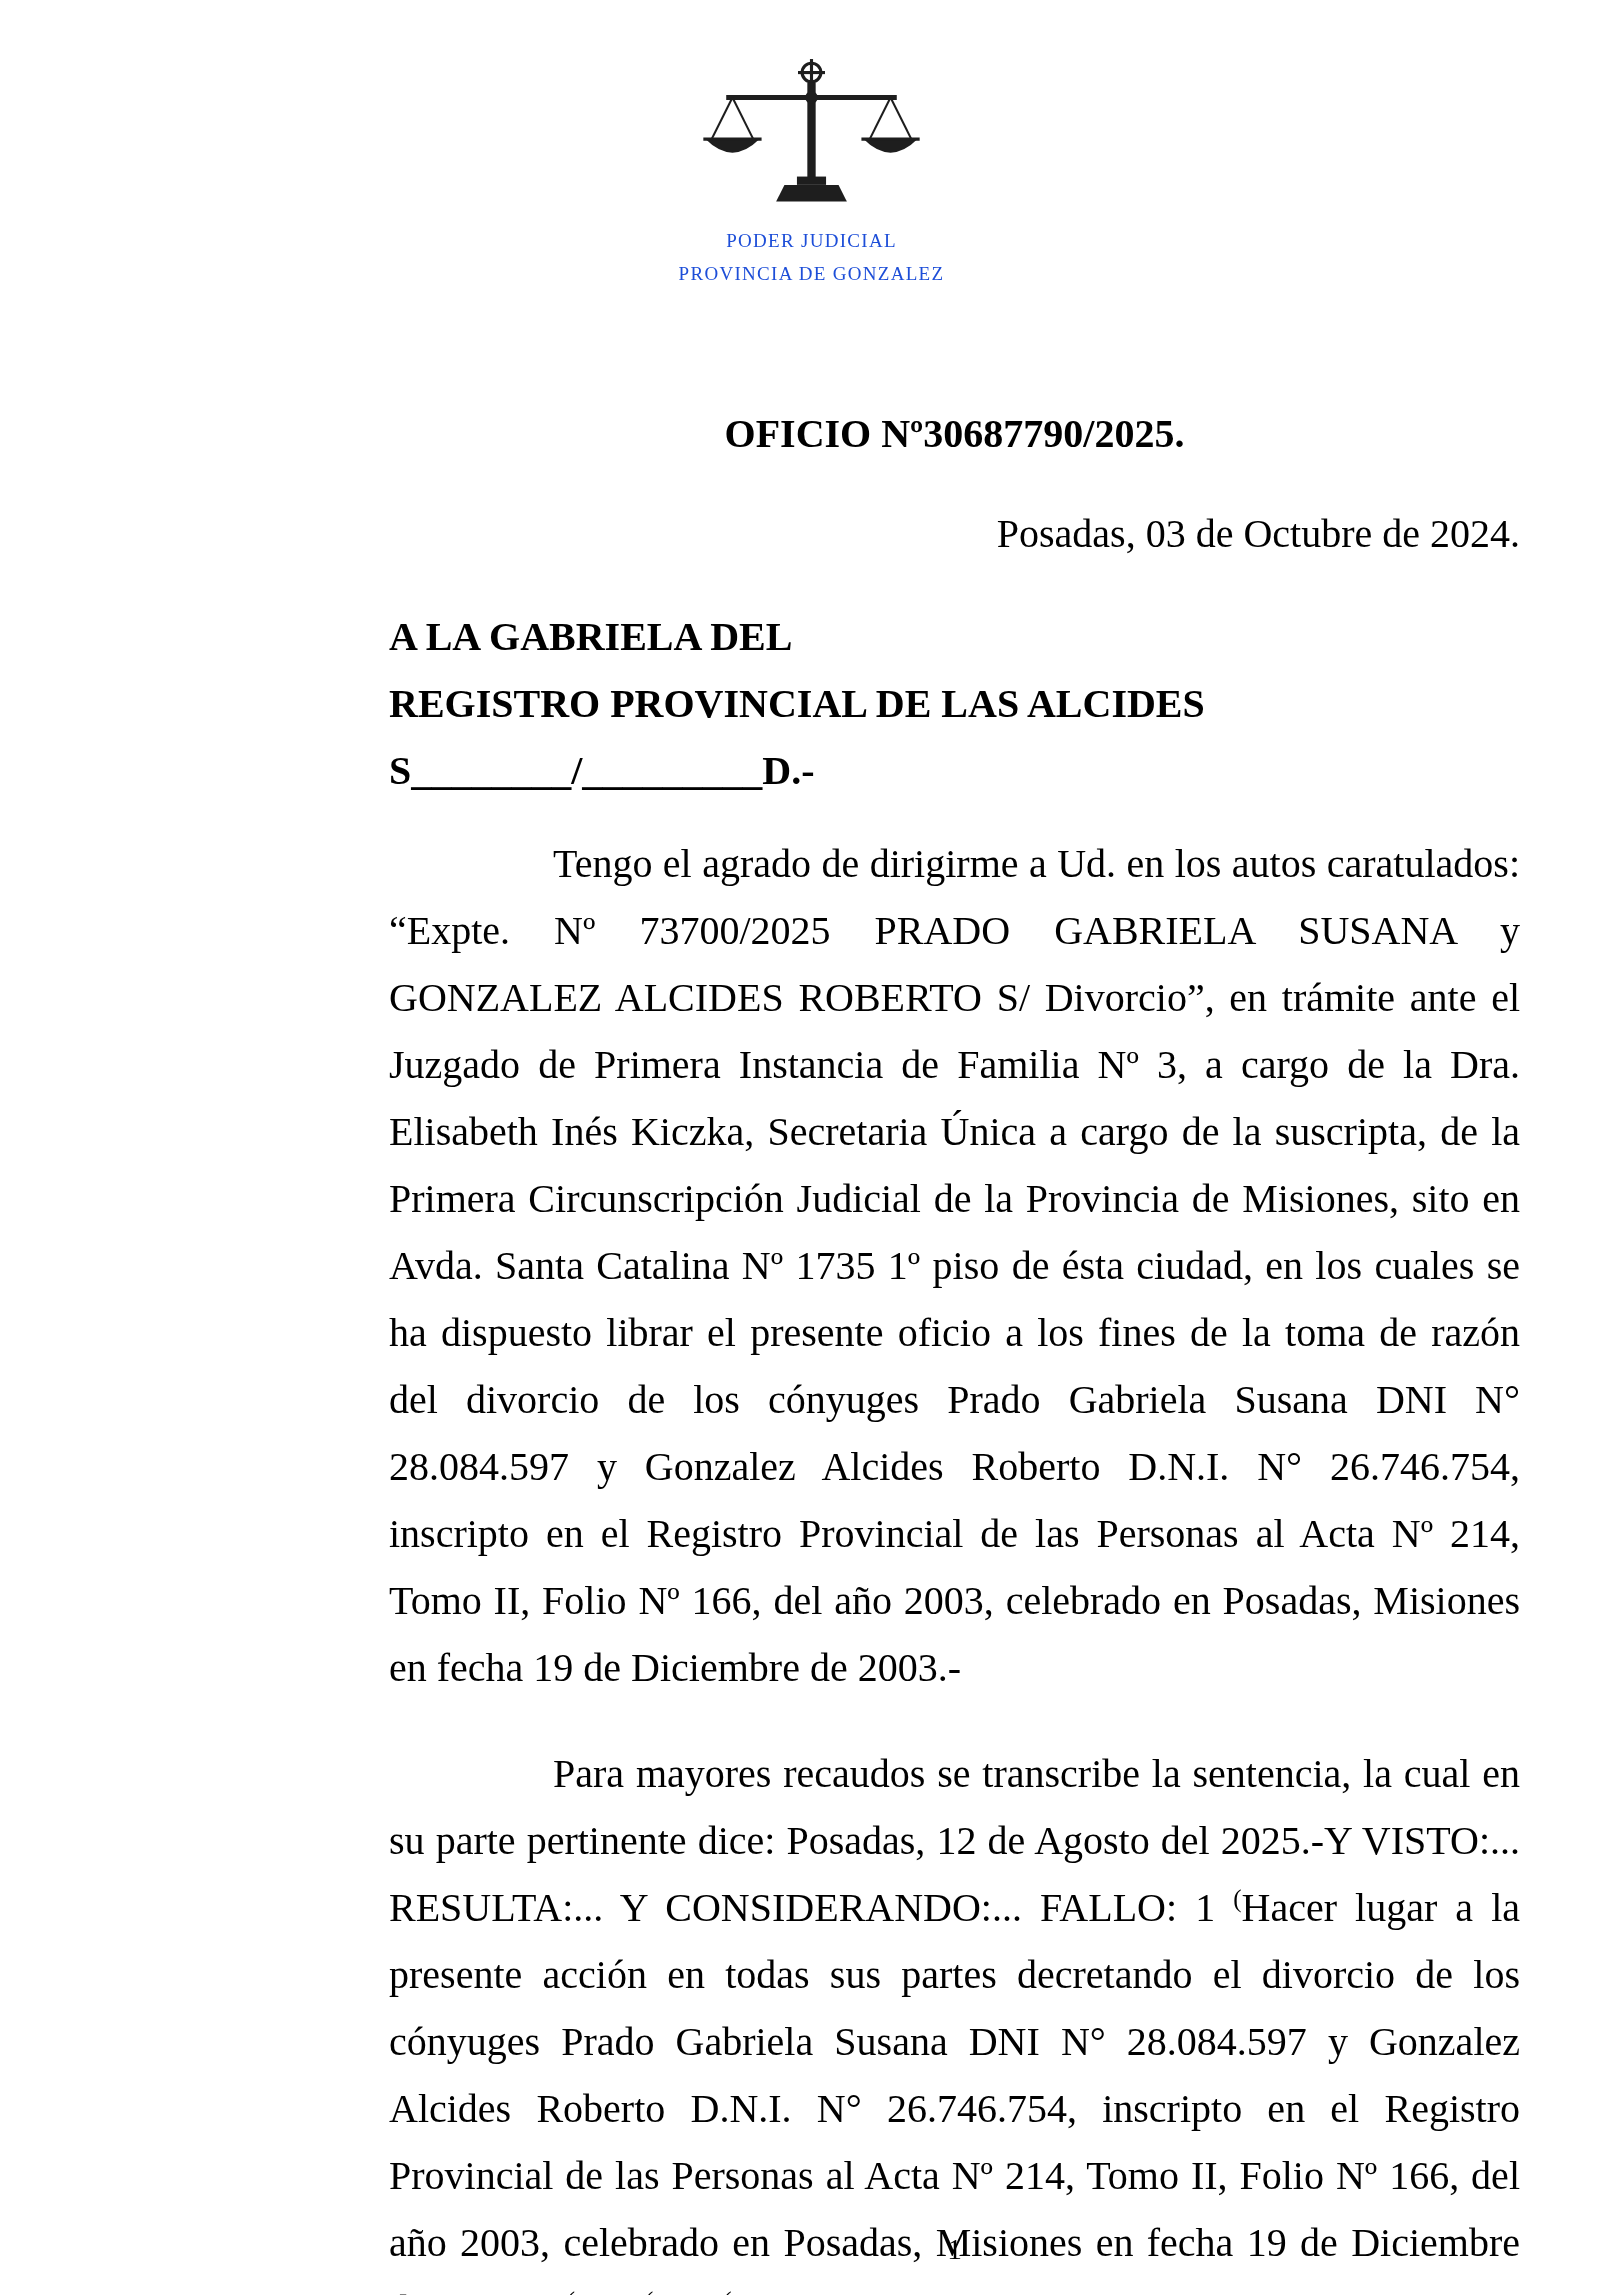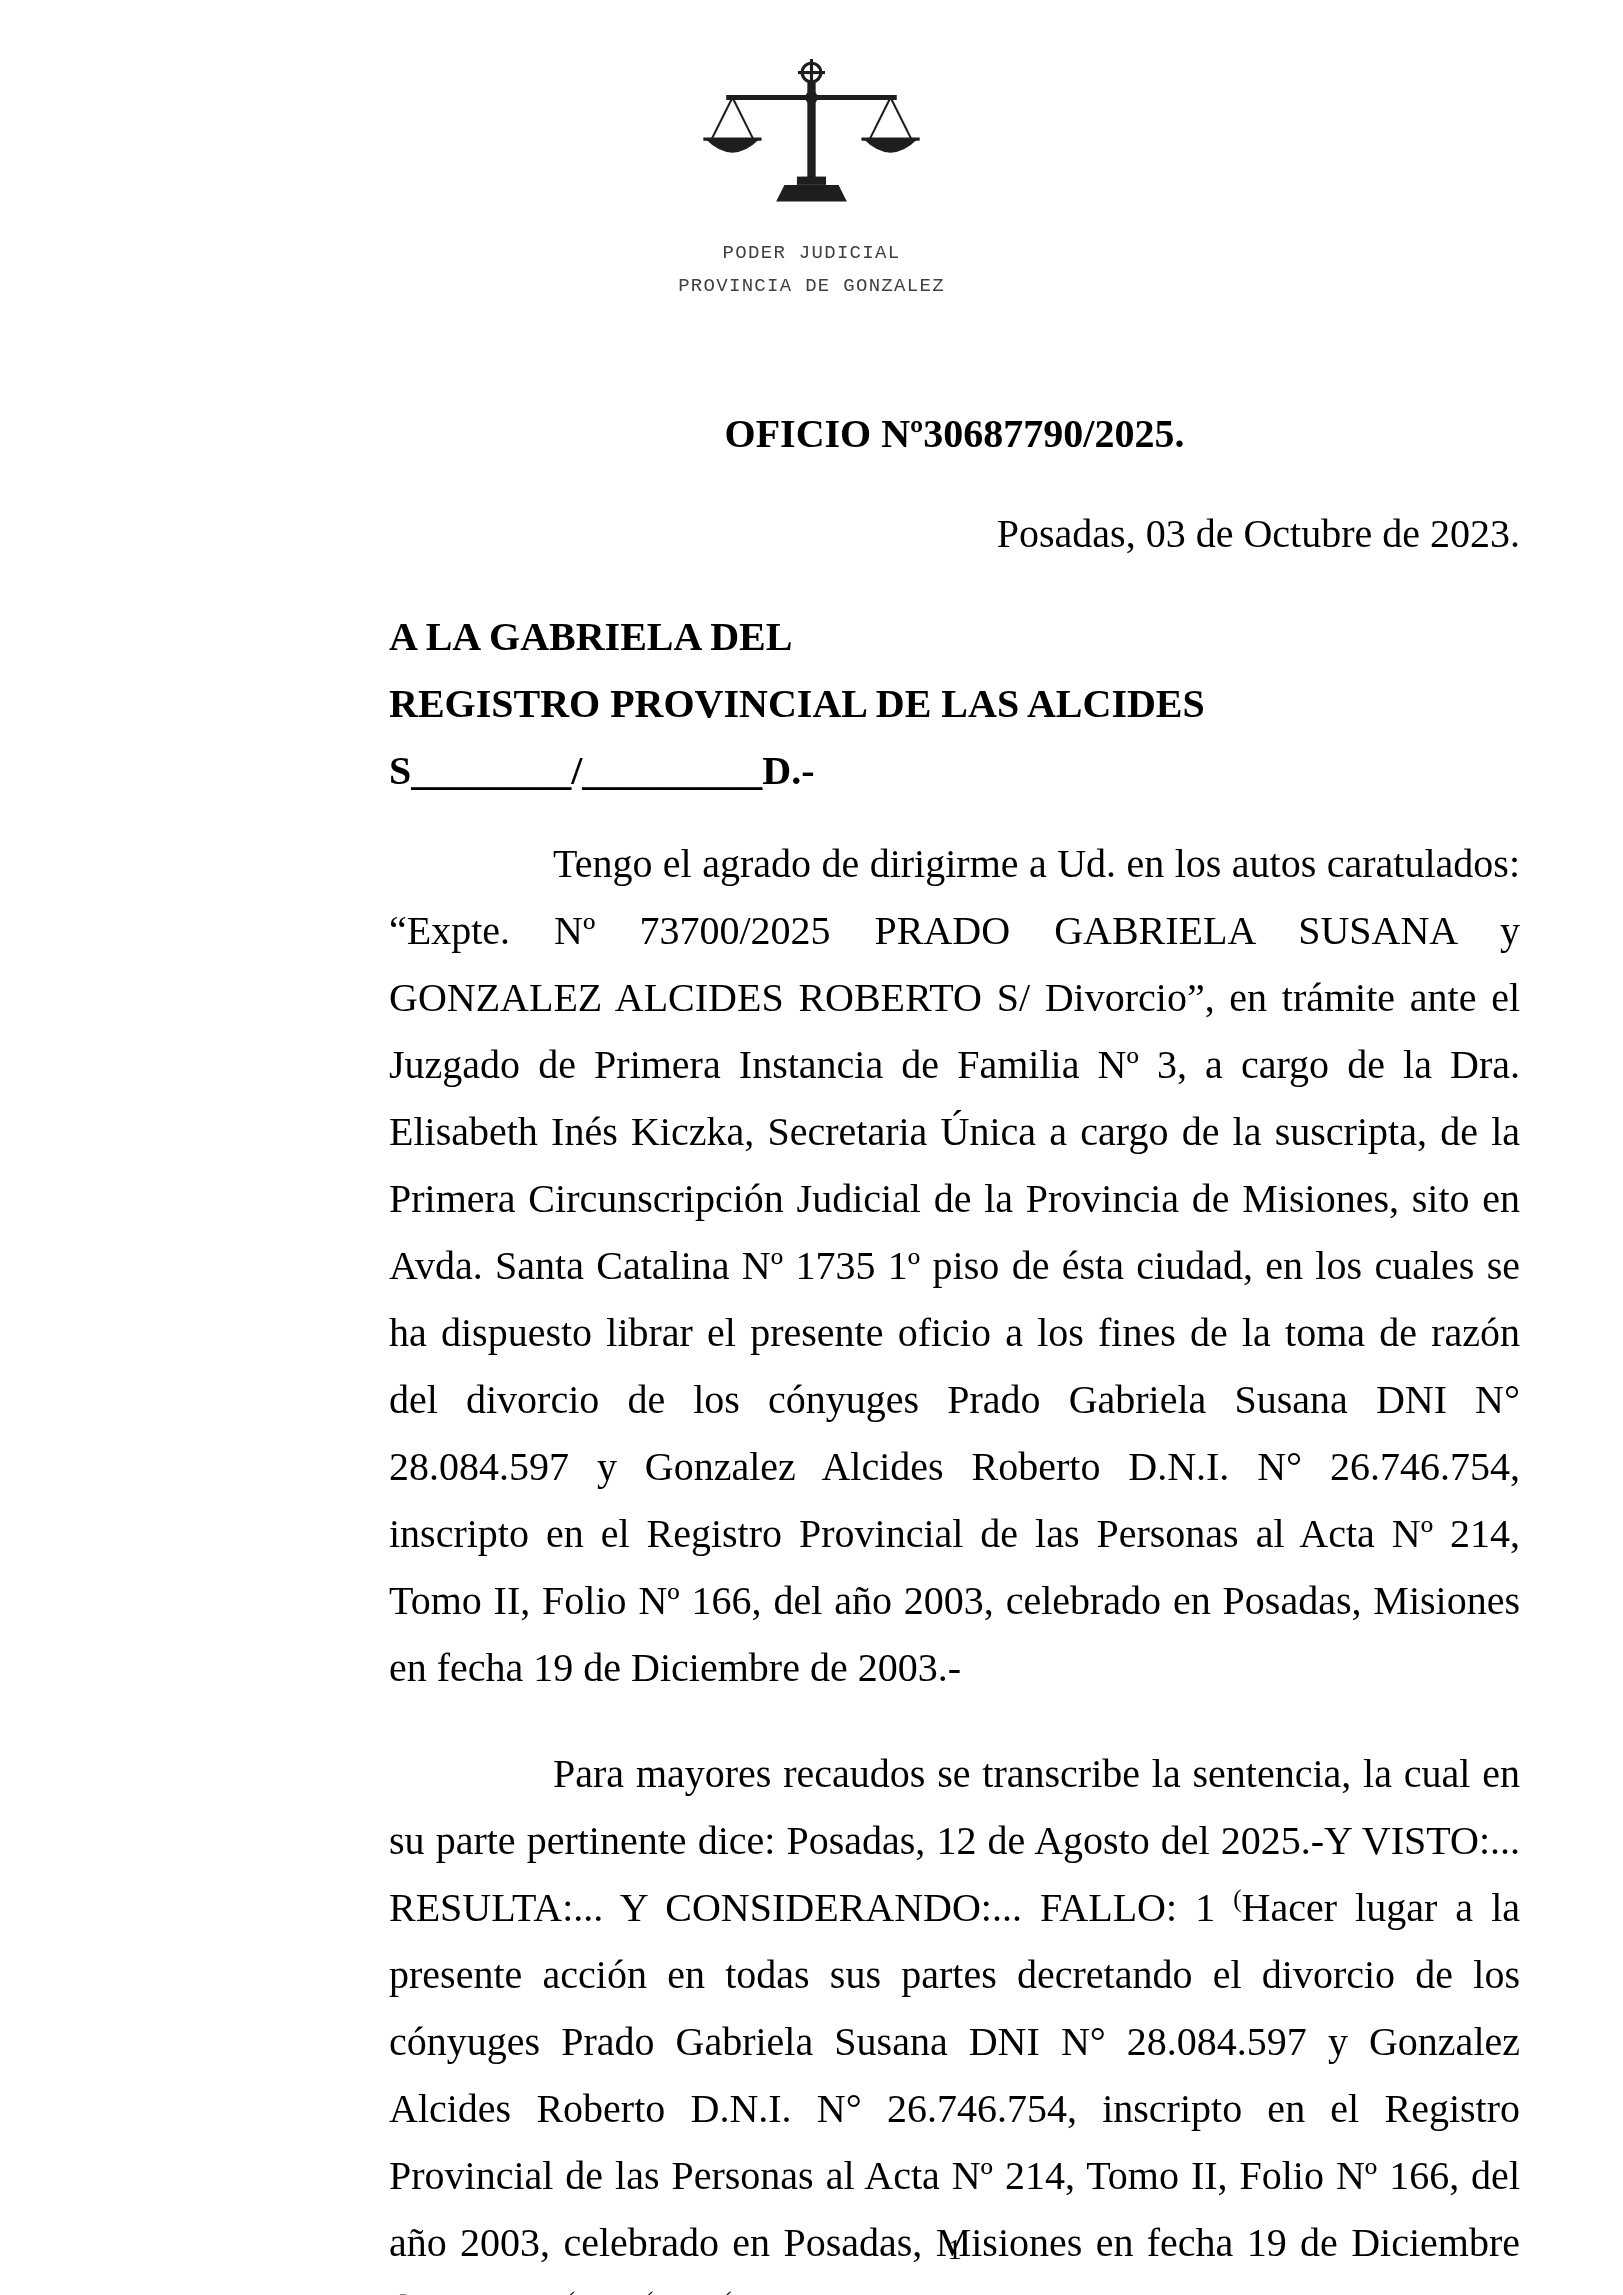--- a/index.html
+++ b/index.html
@@ -23,26 +23,26 @@
     left: 0;
     width: 100%;
     text-align: center;
   }
   .logo-block svg {
     width: 229px;
     height: 156px;
     display: inline-block;
   }
   .logo-text {
-    margin-top: 21px;
+    margin-top: 8px;
     font-size: 19px;
     line-height: 33px;
     letter-spacing: 1.3px;
-    color: #404040;
-    font-family: Liberation Mono, monospace;
+    color: #1d4ed8;
+    font-family: Liberation Serif, serif;
   }
   
   .content {
     position: absolute;
     top: 0;
     left: 0;
     width: 1623px;
     box-sizing: border-box;
     padding-left: 389px;
     padding-right: 103px;
@@ -119,21 +119,21 @@
     <div class="logo-text">
       <div>PODER JUDICIAL</div>
       <div>PROVINCIA DE GONZALEZ</div>
     </div>
   </div>
 
   <div class="content">
 
     <div class="doc-title">OFICIO Nº30687790/2025.</div>
 
-    <div class="date-line">Posadas, 03 de Octubre de 2023.</div>
+    <div class="date-line">Posadas, 03 de Octubre de 2024.</div>
 
     <div class="addressee">
       <div>A LA GABRIELA DEL</div>
       <div>REGISTRO PROVINCIAL DE LAS ALCIDES</div>
       <div>S________/_________D.-</div>
     </div>
 
     <p class="body-par par-1">Tengo el agrado de dirigirme a Ud. en los autos caratulados: “Expte. Nº 73700/2025 PRADO GABRIELA SUSANA y GONZALEZ ALCIDES ROBERTO S/ Divorcio”, en trámite ante el Juzgado de Primera Instancia de Familia Nº 3, a cargo de la Dra. Elisabeth Inés Kiczka, Secretaria Única a cargo de la suscripta, de la Primera Circunscripción Judicial de la Provincia de Misiones, sito en Avda. Santa Catalina Nº 1735 1º piso de ésta ciudad, en los cuales se ha dispuesto librar el presente oficio a los fines de la toma de razón del divorcio de los cónyuges Prado Gabriela Susana DNI N° 28.084.597 y Gonzalez Alcides Roberto D.N.I. N° 26.746.754, inscripto en el Registro Provincial de las Personas al Acta Nº 214, Tomo II, Folio Nº 166, del año 2003, celebrado en Posadas, Misiones en fecha 19 de Diciembre de 2003.-</p>
 
     <p class="body-par par-2"><span>Para mayores recaudos se transcribe la sentencia, la cual en su parte pertinente dice: Posadas, 12 de Agosto del 2025.-Y VISTO:... RESULTA:... Y CONSIDERANDO:... FALLO: 1 </span><sup class="paren">(</sup><span>Hacer lugar a la presente acción en todas sus partes decretando el divorcio de los cónyuges Prado Gabriela Susana DNI N° 28.084.597 y Gonzalez Alcides Roberto D.N.I. N° 26.746.754, inscripto en el Registro Provincial de las Personas al Acta Nº 214, Tomo II, Folio Nº 166, del año 2003, celebrado en Posadas, Misiones en fecha 19 de Diciembre de 2003. 2 </span><sup class="paren">(</sup><span>... 3 </span><sup class="paren">(</sup><span>... 4 </span><sup class="paren">(</sup><span>Firme que sea,</span></p>

